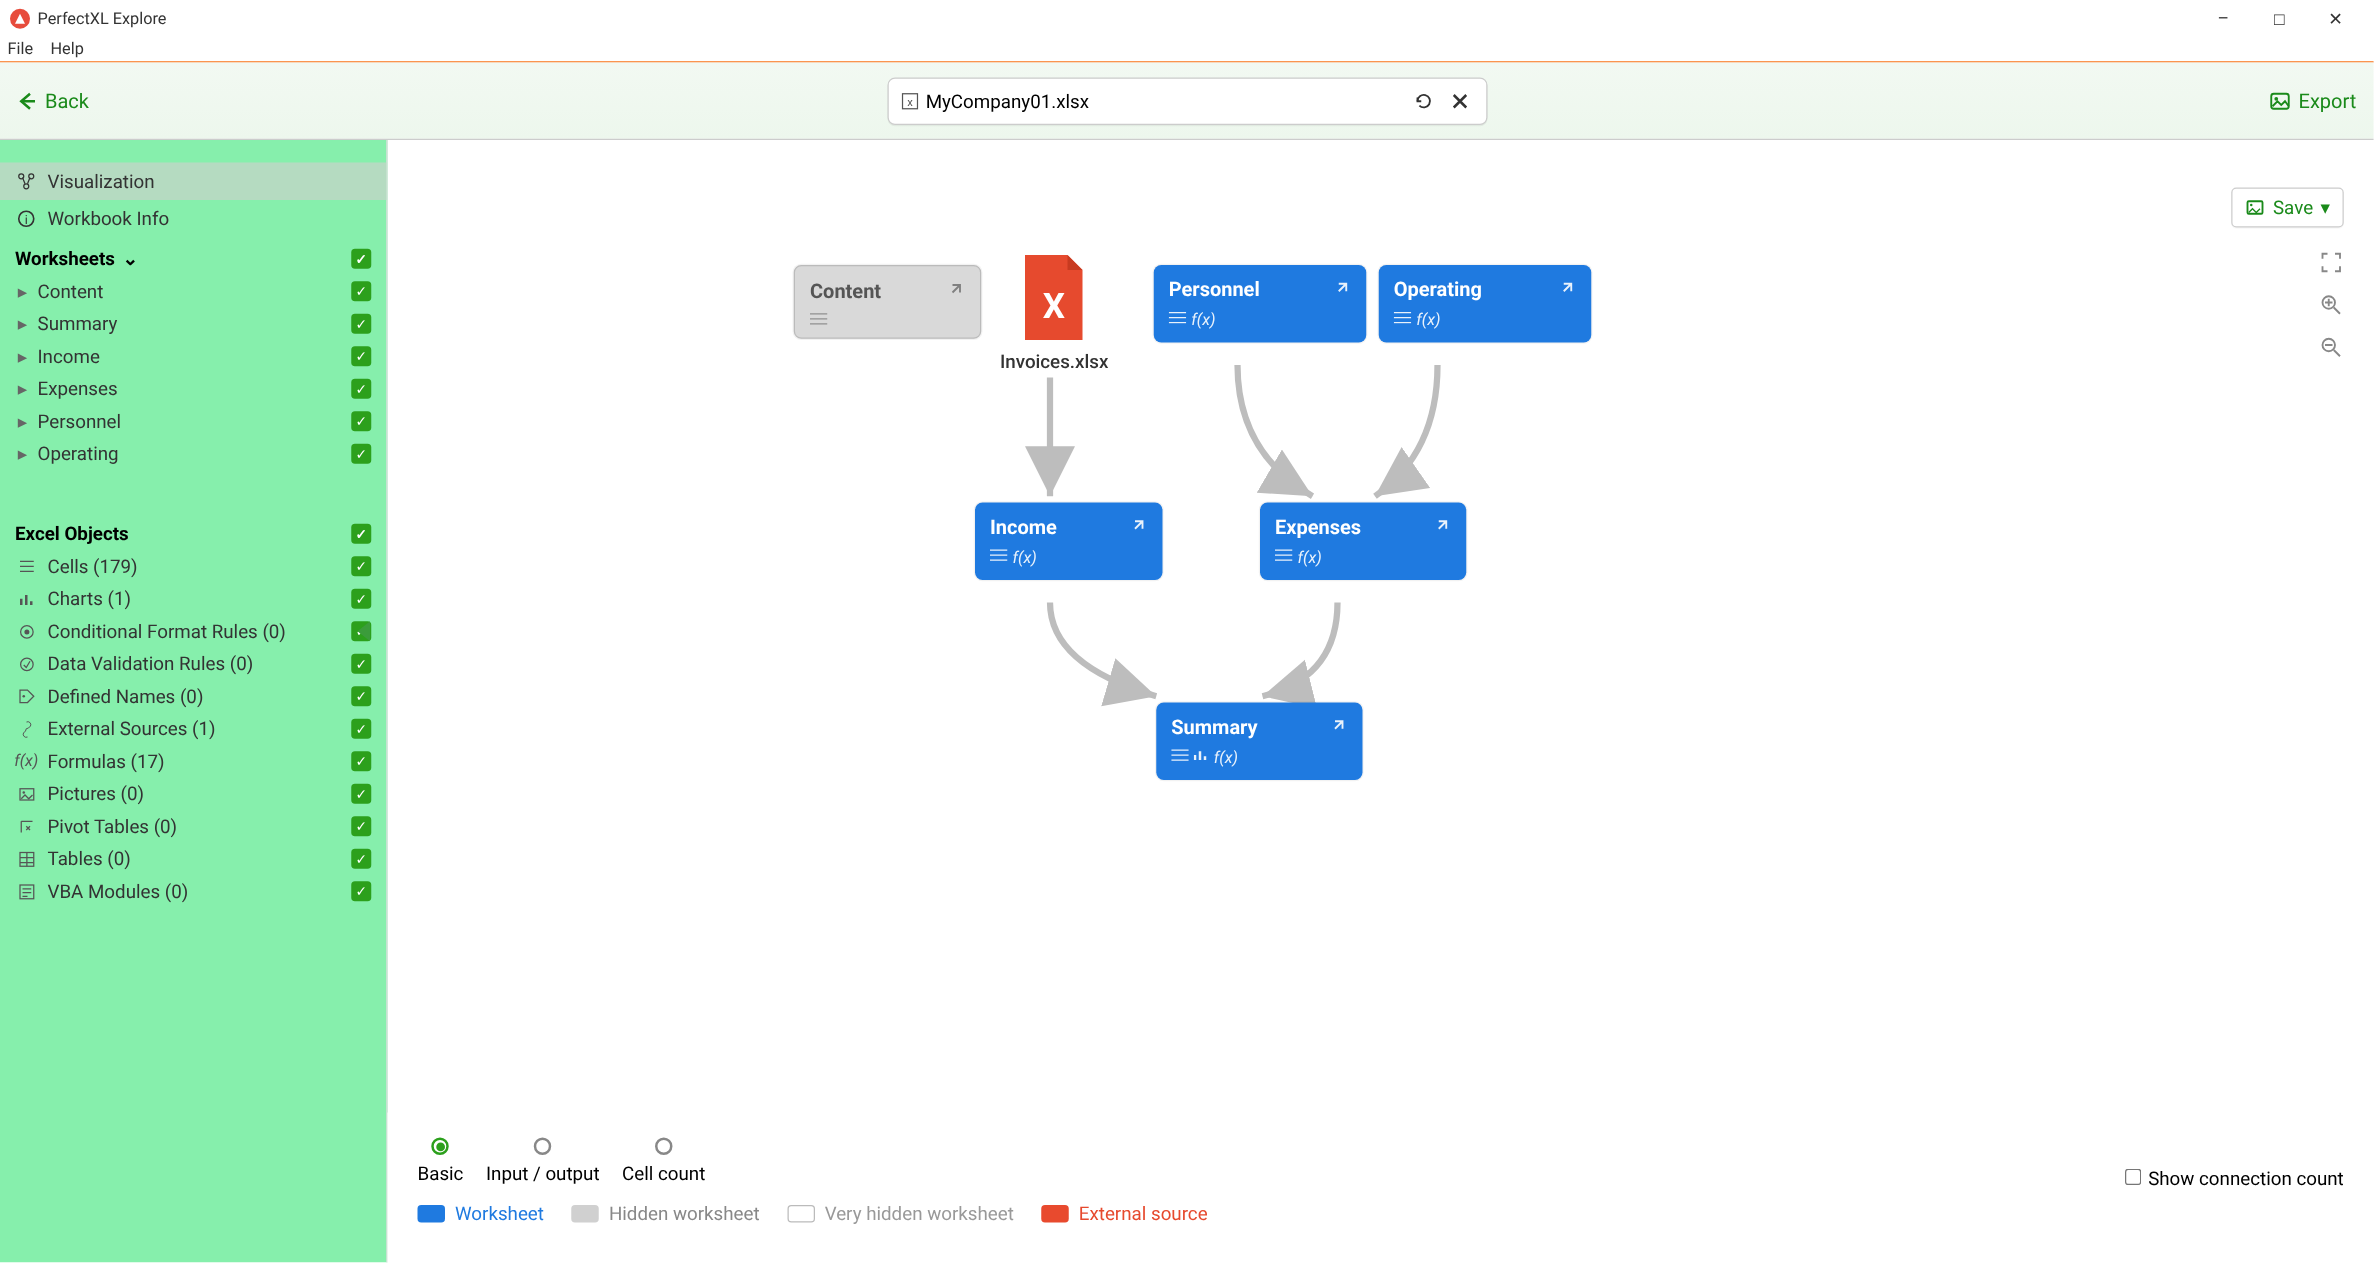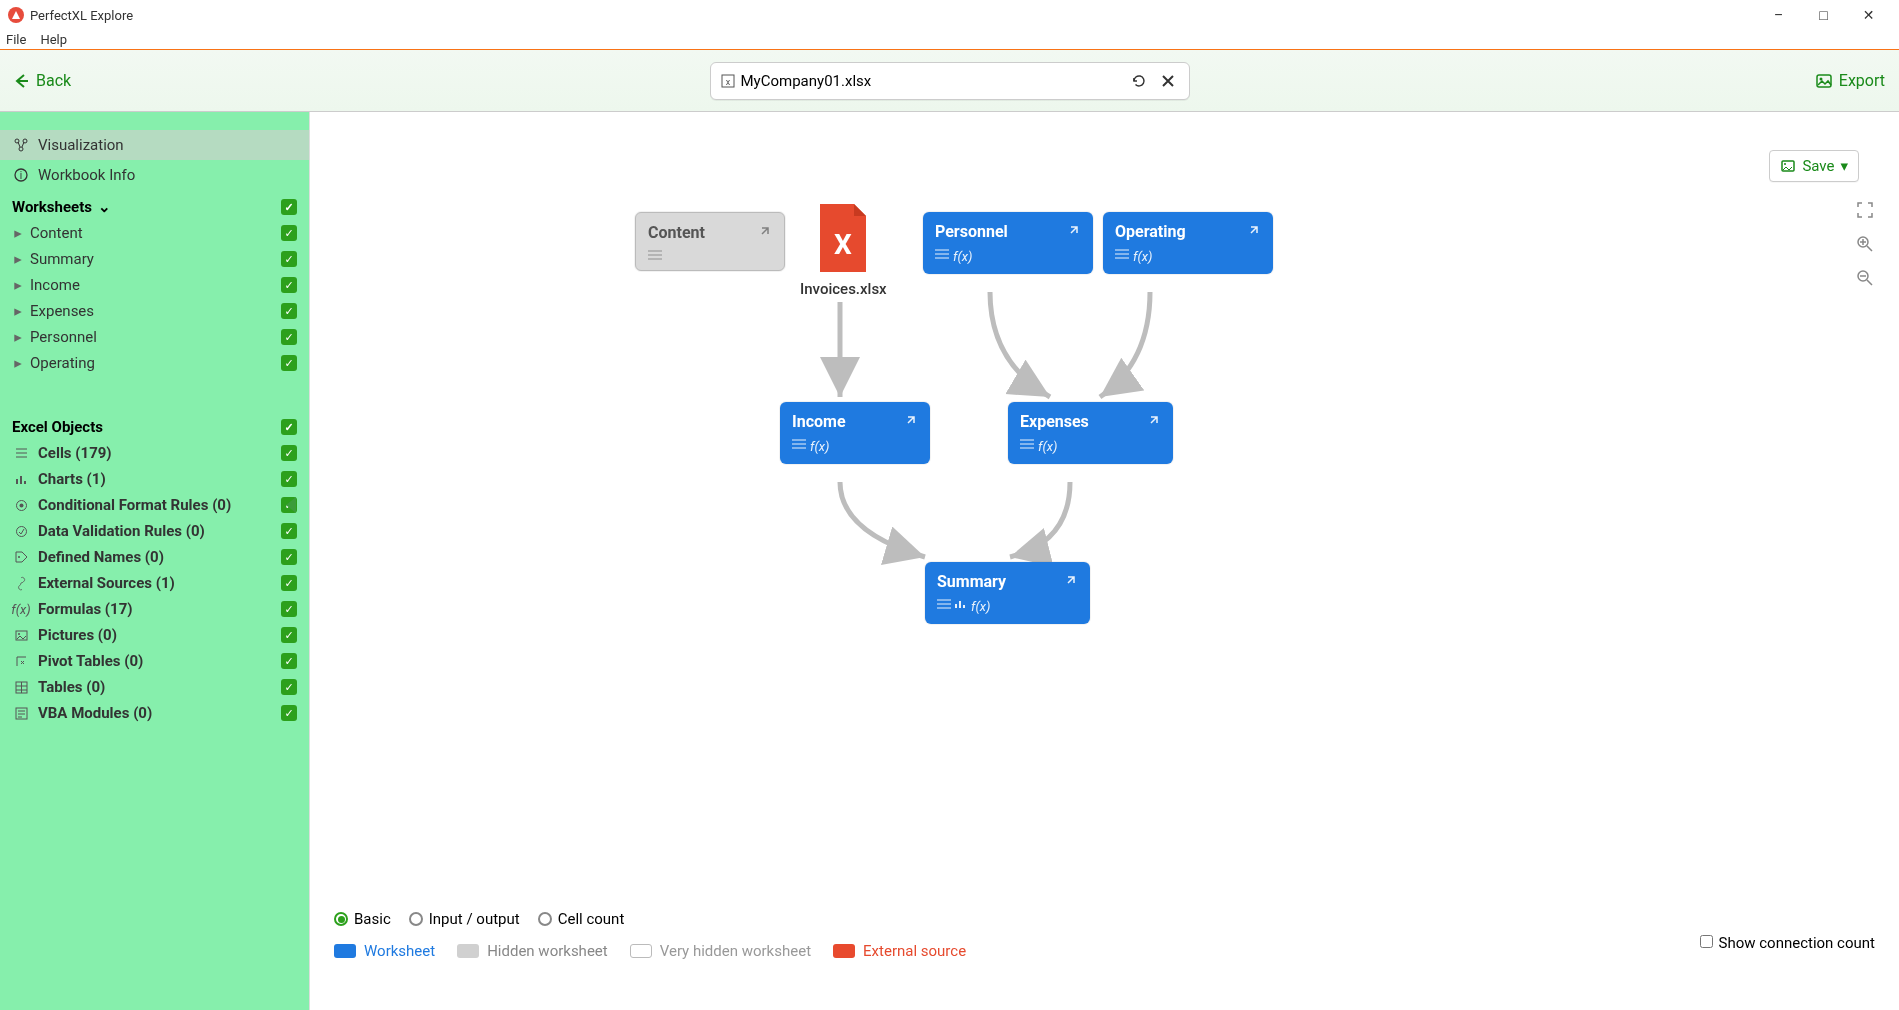--- a/index.html
+++ b/index.html
@@ -36,27 +36,27 @@
   .side-item.active { background: #b5dbc1; }
   .side-item .side-icon { width: 18px; margin-right: 8px; display:flex; align-items:center; justify-content:center; }
   .section-title-row { display: flex; align-items:center; padding: 8px 12px 4px; font-weight: bold; font-size: 15px; }
   .section-title-row .chev { margin-left: 6px; }
   .tree-row { display: flex; align-items: center; padding: 4px 12px; font-size: 15px; color: #333; }
   .tree-row .caret { width: 12px; text-align:center; color:#666; }
   .tree-row .lbl { margin-left: 6px; flex: 1; cursor: pointer; }
   .tree-row .chk, .section-title-row .chk, .obj-row .chk { width: 16px; height: 16px; background: #2ca01c; border-radius: 3px; display: inline-flex; align-items:center; justify-content:center; color:#fff; font-size:11px; cursor:pointer; }
   .obj-row { display: flex; align-items: center; padding: 4px 12px; font-size: 15px; color: #333; }
   .obj-row .obj-icon { width: 18px; margin-right: 8px; display:flex; align-items:center; justify-content:center; }
-  .obj-row .lbl { flex:1; cursor: pointer; font-weight: bold; }
+  .obj-row .lbl { flex:1; cursor: pointer; }
   .sidebar .gap { height: 34px; }
 
   
   .canvas-wrap { flex: 1; position: relative; }
   .canvas { position: absolute; top: 0; left: 0; right: 0; bottom: 120px; overflow: hidden; }
-  .save-dropdown { position: absolute; top: 38px; right: 40px; border: 1px solid #ccc; border-radius: 4px; padding: 6px 10px; display: flex; align-items: center; gap: 6px; color: #1a8a1a; font-size: 15px; cursor: pointer; background: #fff; box-shadow: 0 1px 0 rgba(0,0,0,0.03); }
+  .save-dropdown { position: absolute; top: 38px; right: 24px; border: 1px solid #ccc; border-radius: 4px; padding: 6px 10px; display: flex; align-items: center; gap: 6px; color: #1a8a1a; font-size: 15px; cursor: pointer; background: #fff; box-shadow: 0 1px 0 rgba(0,0,0,0.03); }
   .zoom-tools { position: absolute; top: 86px; right: 22px; display: flex; flex-direction: column; gap: 10px; align-items: center; }
   .zoom-tools div { width: 24px; height: 24px; display:flex;align-items:center;justify-content:center; cursor:pointer; color:#888; }
 
   
   .node { position: absolute; border-radius: 6px; padding: 10px 12px; width: 160px; box-shadow: 0 0 0 1px rgba(0,0,0,0.05); }
   .node.blue { background: #1f7ae0; color: #fff; }
   .node.grey { background: #d9d9d9; color: #555; border:1px solid #bbb; width:150px; }
   .node .title { font-weight: bold; font-size: 16px; display: flex; align-items:center; justify-content: space-between; }
   .node .title .share-icon { opacity:0.9; cursor: pointer; }
   .node .meta { margin-top: 8px; font-size: 13px; display:flex; gap:4px; opacity:0.9; }
@@ -64,21 +64,21 @@
   .file-node { position:absolute; display:flex; flex-direction:column; align-items:center; gap:6px; }
   .file-node .file-icon { width: 58px; height:72px; position: relative; }
   .file-node .file-label { font-size: 15px; color:#333; font-weight:500; }
 
   
   .bottom-panel { position: absolute; left: 0; right: 0; bottom: 0; height: 120px; padding: 8px 24px 12px; background: #fff; }
   .bp-title-row { display: flex; align-items:center; gap: 12px; }
   .bp-title { font-weight: bold; font-size: 16px; }
   .bp-divider { flex:1; height:1px; background:#ddd; }
   .bp-radios { display:flex; gap:18px; margin-top:12px; font-size:15px; align-items:center; }
-  .bp-radio { display:flex; align-items:center; gap:6px; cursor:pointer; }
+  .bp-radio { display:flex; align-items:center; gap:6px; cursor:pointer;flex-direction:column; }
   .radio-outer { width:14px; height:14px; border-radius:50%; border:2px solid #2ca01c; display:inline-flex; align-items:center; justify-content:center; }
   .radio-inner { width:7px; height:7px; border-radius:50%; background:#2ca01c; }
   .bp-radio.off .radio-outer { border-color:#888; }
   .bp-legend { display:flex; gap:22px; margin-top:14px; font-size:15px; align-items:center; }
   .legend-item { display:flex; align-items:center; gap:8px; }
   .swatch { width: 22px; height:14px; border-radius:3px; }
   .sw-blue { background:#1f7ae0; }
   .sw-grey { background:#d0d0d0; }
   .sw-outline { border:1px solid #bbb; }
   .sw-red { background:#e84a2e; }

